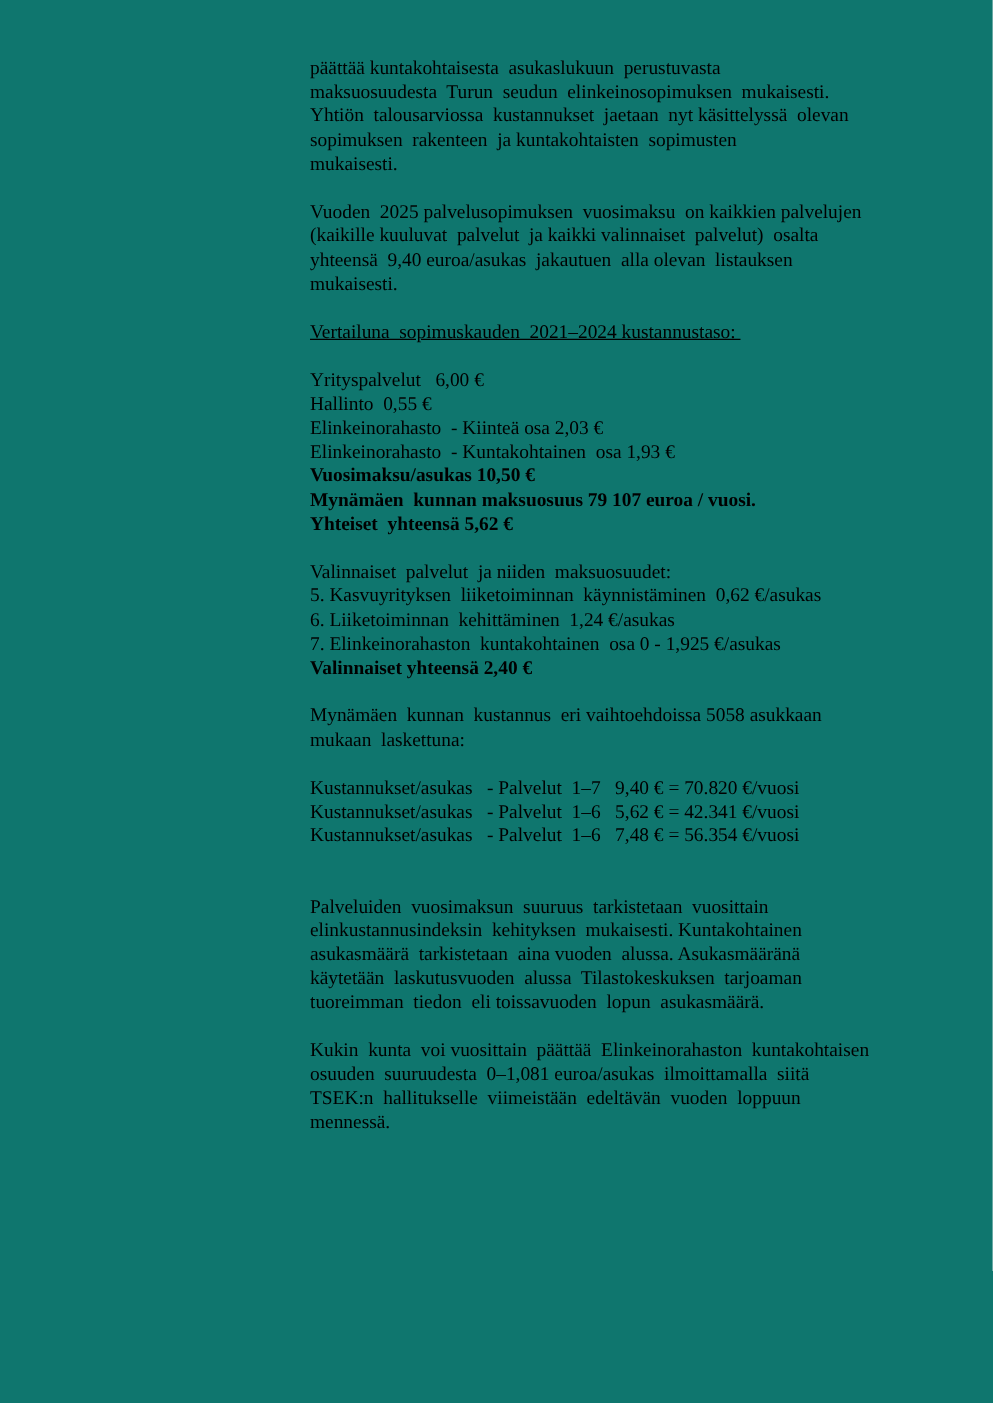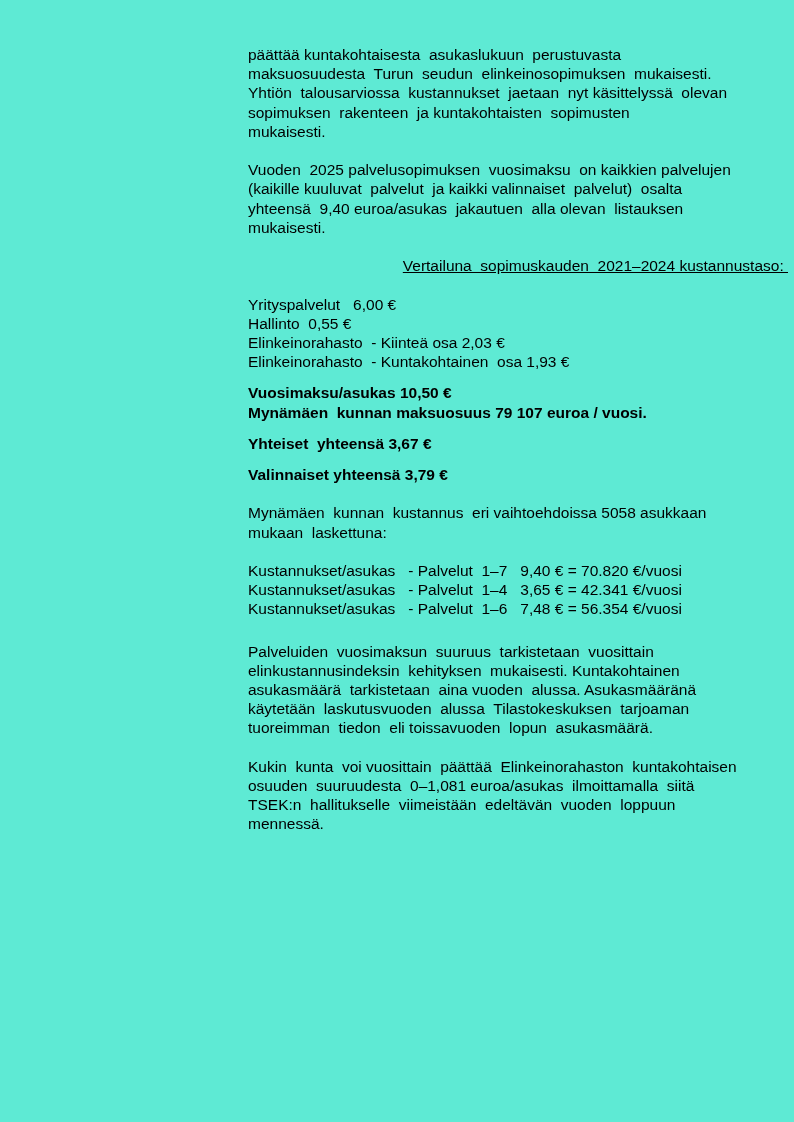--- a/index.html
+++ b/index.html
@@ -31,36 +31,35 @@
     margin: 19.2px 0 0 0;
     white-space: pre;
     font-size: 15.5px;
     line-height: 19.2px;
   }
   .block:first-child {
     margin-top: 0;
   }
   .heading {
     text-decoration: underline;
-    text-align: right;
   }
   .bold {
     font-weight: bold;
   }
   .tight {
-    margin-top: 12px;
+    margin-top: 0;
   }
   .gap-large {
-    margin-top: 23px;
+    margin-top: 37px;
   }
 </style>
 </head>
 <body>
 
-<div class="page" style="background-color: #5eead4; color: rgb(0, 0, 0);">
+<div class="page" style="background-color: #0f766e; color: rgb(0, 0, 0); font-family: Liberation Serif, serif;">
   <div class="content">
 
     <p class="block">päättää kuntakohtaisesta  asukaslukuun  perustuvasta
 maksuosuudesta  Turun  seudun  elinkeinosopimuksen  mukaisesti.
 Yhtiön  talousarviossa  kustannukset  jaetaan  nyt käsittelyssä  olevan
 sopimuksen  rakenteen  ja kuntakohtaisten  sopimusten
 mukaisesti.</p>
 
     <p class="block">Vuoden  2025 palvelusopimuksen  vuosimaksu  on kaikkien palvelujen
 (kaikille kuuluvat  palvelut  ja kaikki valinnaiset  palvelut)  osalta
@@ -72,30 +71,34 @@
     <p class="block">Yrityspalvelut   6,00 €
 Hallinto  0,55 €
 Elinkeinorahasto  - Kiinteä osa 2,03 €
 Elinkeinorahasto  - Kuntakohtainen  osa 1,93 €</p>
 
     <p class="block bold tight">Vuosimaksu/asukas 10,50 €
 Mynämäen  kunnan maksuosuus 79 107 euroa / vuosi.</p>
 
 
 
-    <p class="block bold tight">Yhteiset  yhteensä 3,67 €</p>
+    <p class="block bold tight">Yhteiset  yhteensä 5,62 €</p>
 
+    <p class="block">Valinnaiset  palvelut  ja niiden  maksuosuudet:
+5. Kasvuyrityksen  liiketoiminnan  käynnistäminen  0,62 €/asukas
+6. Liiketoiminnan  kehittäminen  1,24 €/asukas
+7. Elinkeinorahaston  kuntakohtainen  osa 0 - 1,925 €/asukas</p>
 
-    <p class="block bold tight">Valinnaiset yhteensä 3,79 €</p>
+    <p class="block bold tight">Valinnaiset yhteensä 2,40 €</p>
 
     <p class="block">Mynämäen  kunnan  kustannus  eri vaihtoehdoissa 5058 asukkaan
 mukaan  laskettuna:</p>
 
     <p class="block">Kustannukset/asukas   - Palvelut  1–7   9,40 € = 70.820 €/vuosi
-Kustannukset/asukas   - Palvelut  1–4   3,65 € = 42.341 €/vuosi
+Kustannukset/asukas   - Palvelut  1–6   5,62 € = 42.341 €/vuosi
 Kustannukset/asukas   - Palvelut  1–6   7,48 € = 56.354 €/vuosi</p>
 
     <p class="block gap-large">Palveluiden  vuosimaksun  suuruus  tarkistetaan  vuosittain
 elinkustannusindeksin  kehityksen  mukaisesti. Kuntakohtainen
 asukasmäärä  tarkistetaan  aina vuoden  alussa. Asukasmääränä
 käytetään  laskutusvuoden  alussa  Tilastokeskuksen  tarjoaman
 tuoreimman  tiedon  eli toissavuoden  lopun  asukasmäärä.</p>
 
     <p class="block">Kukin  kunta  voi vuosittain  päättää  Elinkeinorahaston  kuntakohtaisen
 osuuden  suuruudesta  0–1,081 euroa/asukas  ilmoittamalla  siitä

